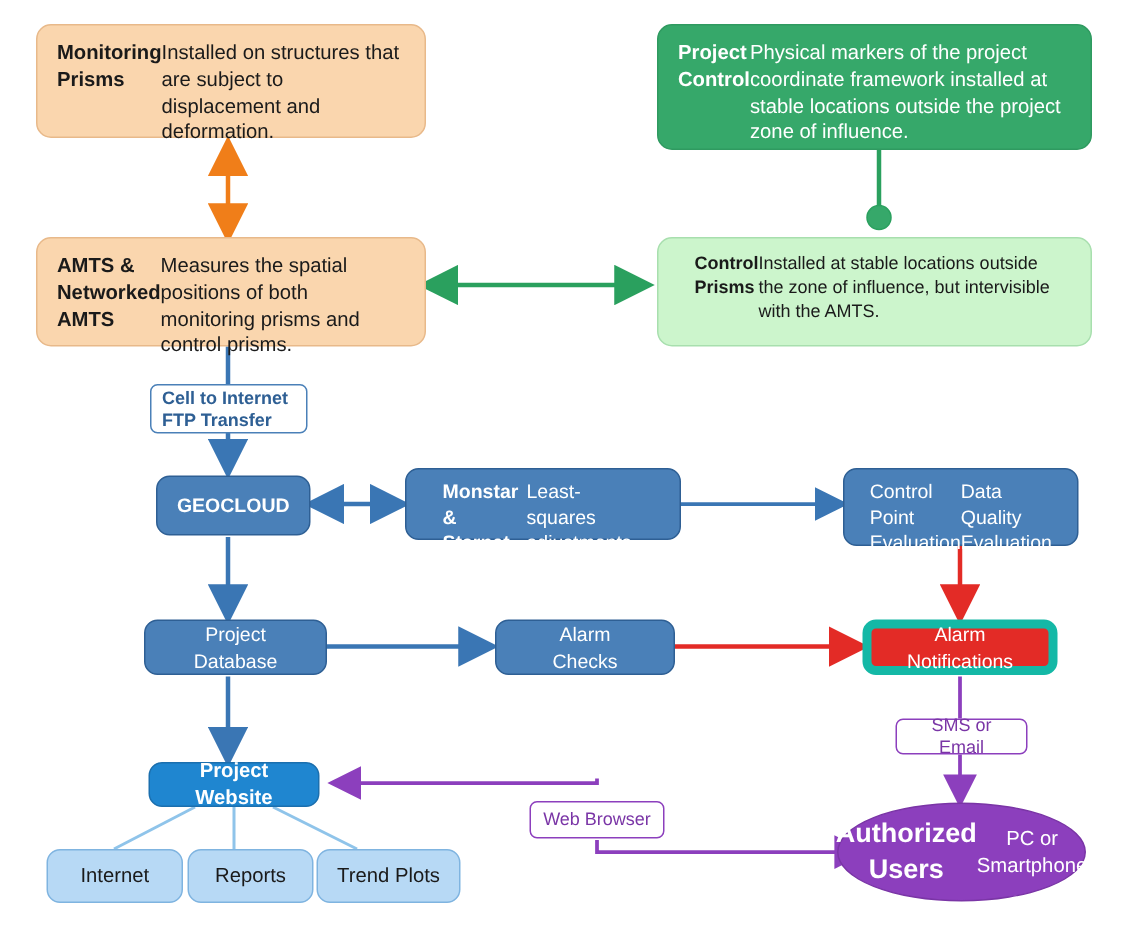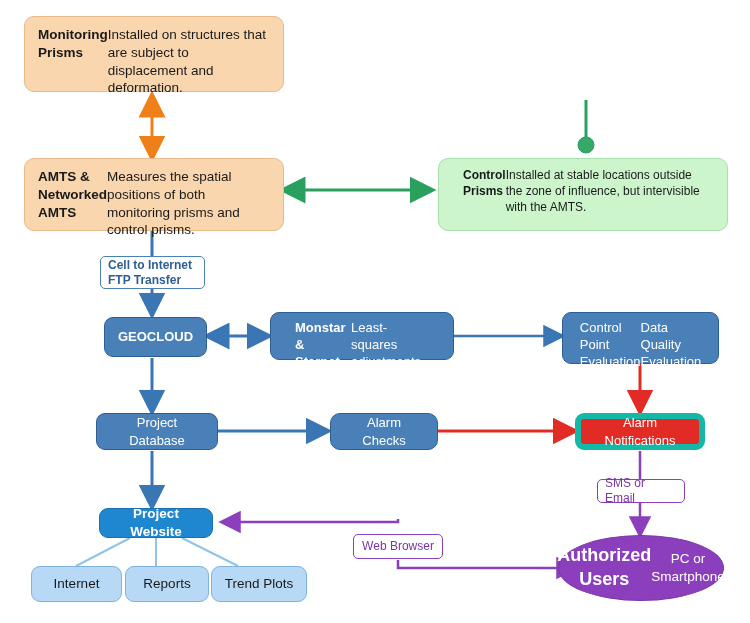--- a/index.html
+++ b/index.html
@@ -140,21 +140,21 @@
   .label-blue {
     border: 1px solid #4a80b8;
     color: #2e5f94;
     font-size: 12px;
     font-weight: bold;
   }
   .label-purple {
     border: 1px solid #8c3fbd;
     color: #7a35a6;
     font-size: 12px;
-    text-align: left;
+    text-align: center;
     align-items: center;
   }
 </style>
 </head>
 <body>
 
 <div id="canvas">
 
   <svg class="edges" viewBox="0 0 750 623">
     <defs>
@@ -219,20 +219,24 @@
     <line x1="130" y1="538" x2="76" y2="566" stroke="#8fc4ea" stroke-width="2"></line>
     <line x1="156" y1="538" x2="156" y2="566" stroke="#8fc4ea" stroke-width="2"></line>
     <line x1="182" y1="538" x2="238" y2="566" stroke="#8fc4ea" stroke-width="2"></line>
   </svg>
 
   <div class="node box-peach" style="left:24px; top:16px; width:260px; height:76px;">
     <div class="title">Monitoring Prisms</div>
     <div>Installed on structures that are subject to displacement and deformation.</div>
   </div>
 
+  <div class="node box-green-dark" style="left:438px; top:16px; width:290px; height:84px;">
+    <div class="title">Project Control</div>
+    <div>Physical markers of the project coordinate framework installed at stable locations outside the project zone of influence.</div>
+  </div>
 
   <div class="node box-peach" style="left:24px; top:158px; width:260px; height:73px;">
     <div class="title">AMTS &amp; Networked AMTS</div>
     <div>Measures the spatial positions of both monitoring prisms and control prisms.</div>
   </div>
 
   <div class="node box-green-light" style="left:438px; top:158px; width:290px; height:73px;">
     <div class="title">Control Prisms</div>
     <div>Installed at stable locations outside the zone of influence, but intervisible with the AMTS.</div>
   </div>
@@ -253,21 +257,21 @@
 
   <div class="node box-blue left" style="left:562px; top:312px; width:157px; height:52px;">
     <div>Control Point Evaluation</div>
     <div>Data Quality Evaluation</div>
   </div>
 
   <div class="node box-blue" style="left:96px; top:413px; width:122px; height:37px;">
     <div>Project Database</div>
   </div>
 
-  <div class="node box-blue" style="left:330px; top:413px; width:108px; height:37px;border-radius:10px;">
+  <div class="node box-blue" style="left:330px; top:413px; width:120px; height:37px;">
     <div>Alarm Checks</div>
   </div>
 
   <div class="node box-red" style="left:575px; top:413px; width:130px; height:37px;">
     <div>Alarm Notifications</div>
   </div>
 
   <div class="label-chip label-purple" style="left:597px; top:479px; width:88px; height:24px;">
     <div>SMS or Email</div>
   </div>

